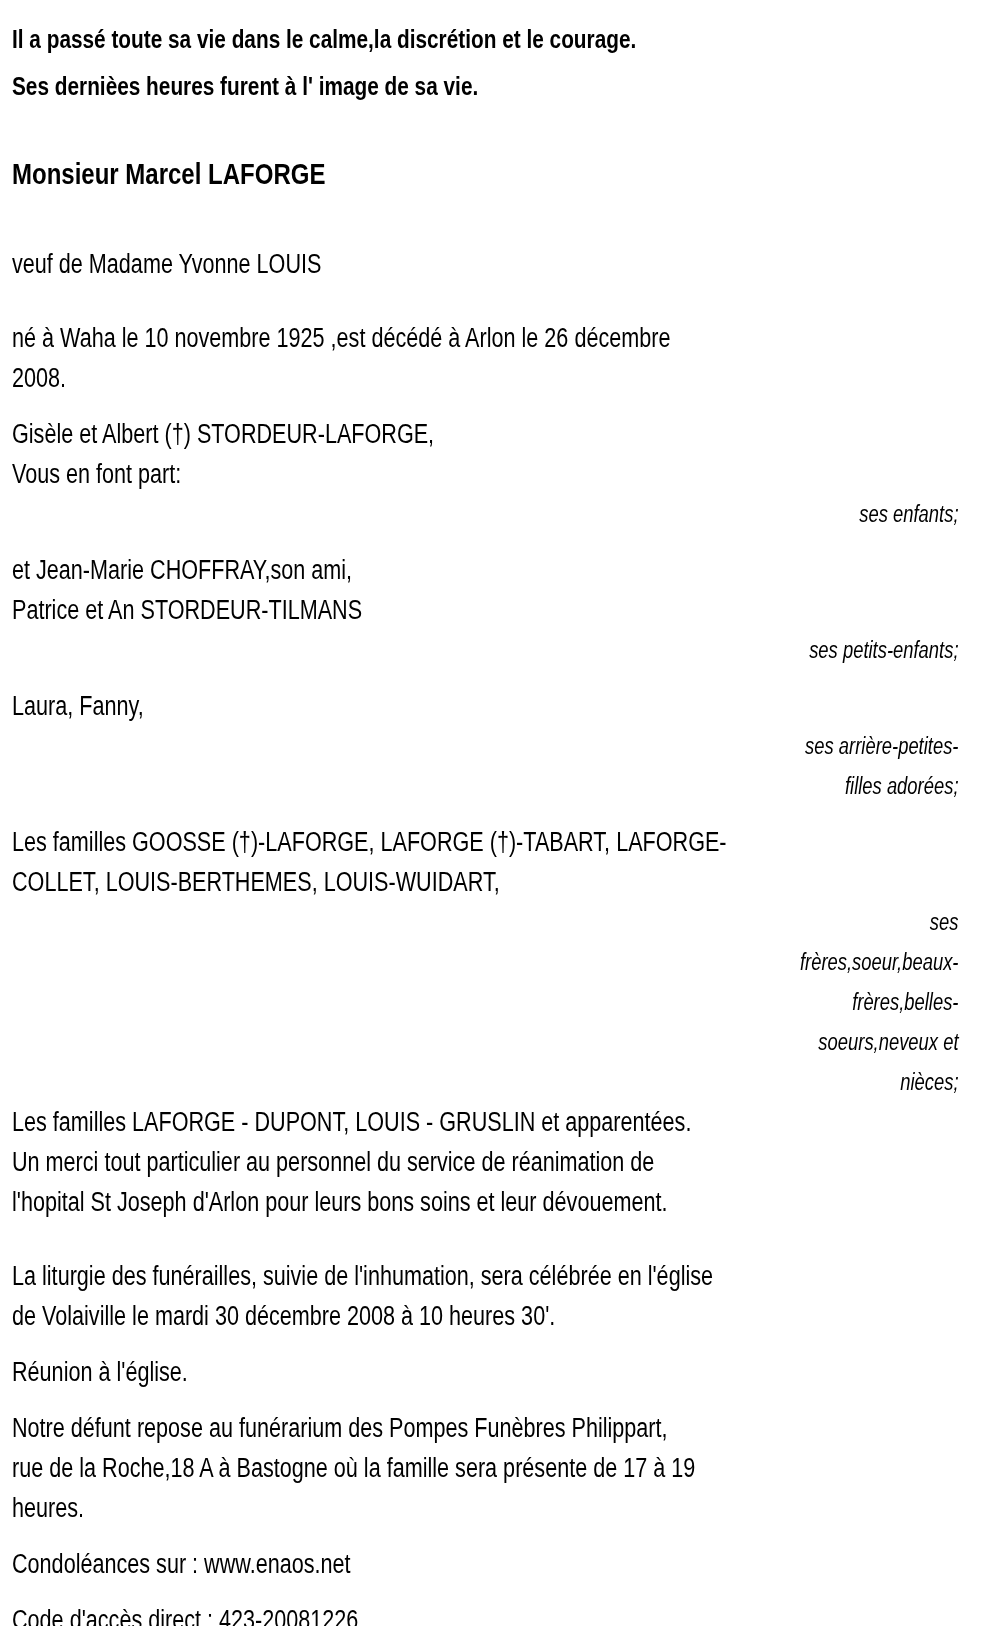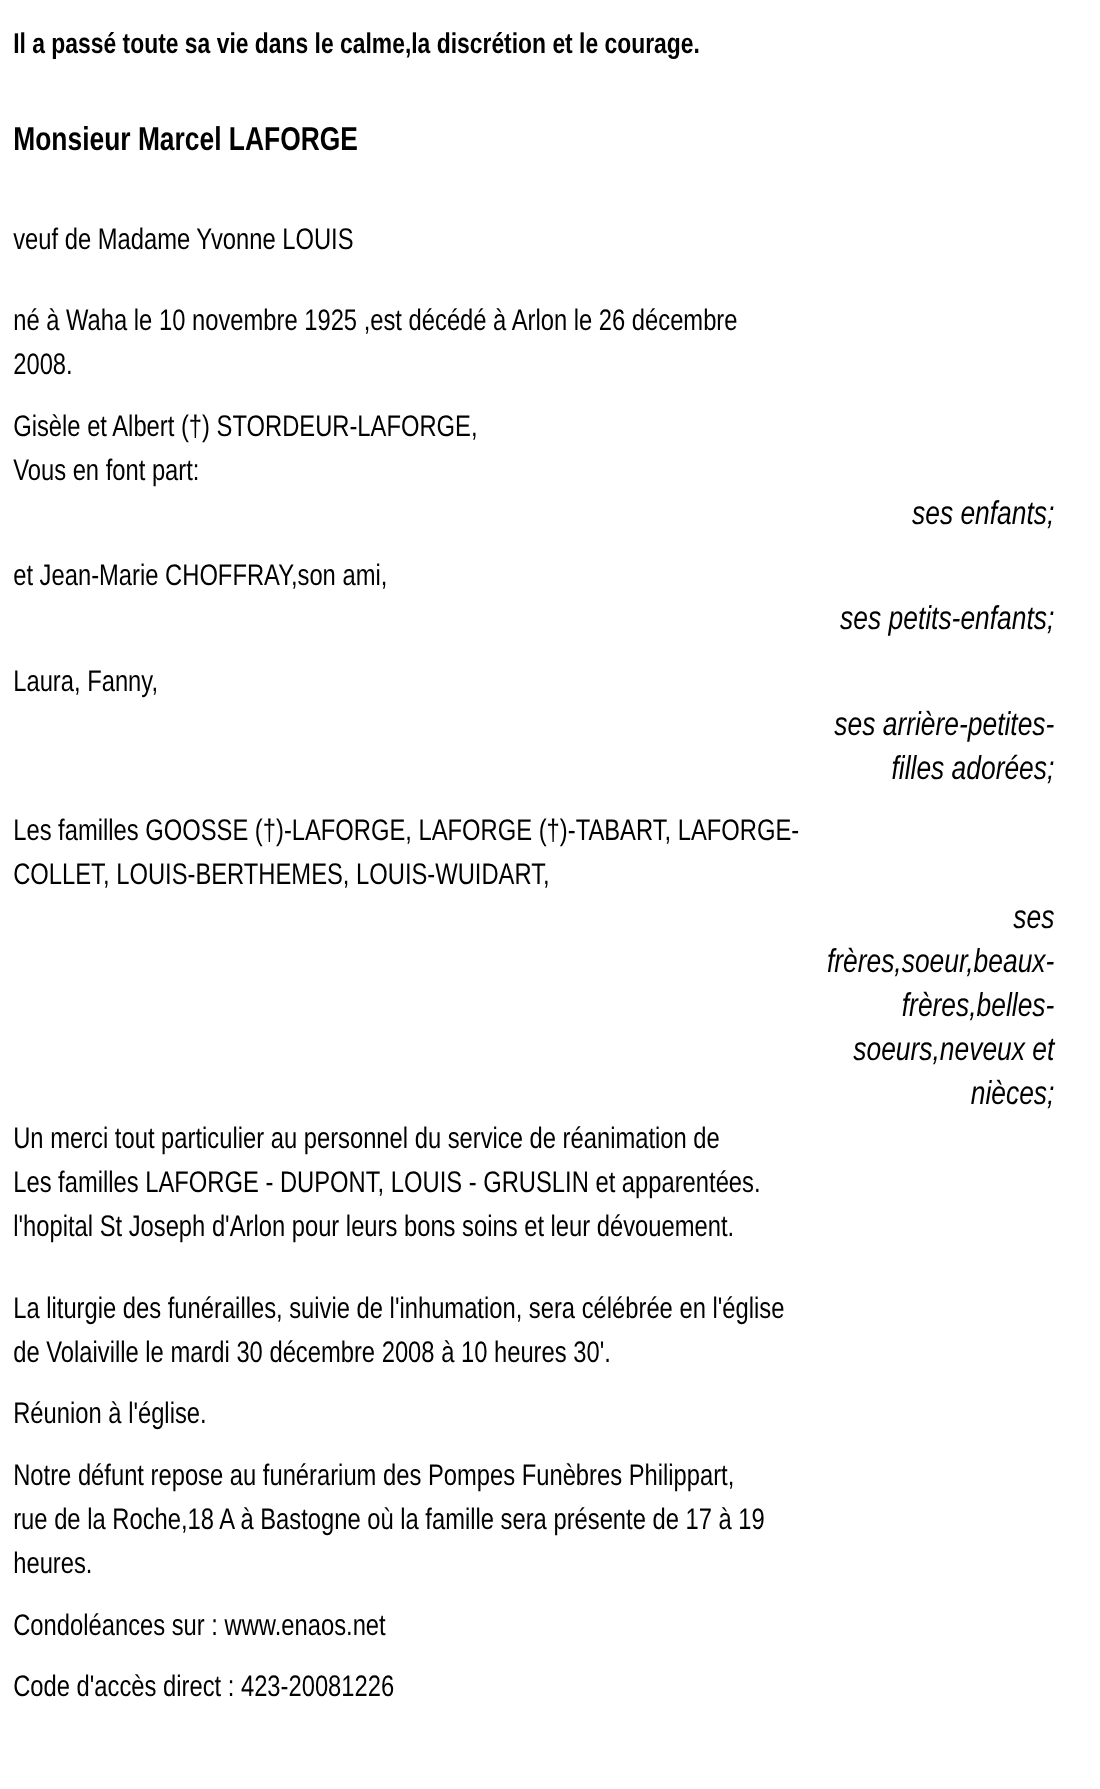--- a/index.html
+++ b/index.html
@@ -59,21 +59,21 @@
     font-weight: bold;
   }
   .name-head {
     font-size: 30px;
     line-height: 48px;
     font-weight: bold;
     letter-spacing: 0px;
   }
   .ital {
     font-style: italic;
-    font-size: 30px;
+    font-size: 23px;
     line-height: 40px;
   }
 
   .sp-16 { height: 16px; }
   .sp-34 { height: 34px; }
   .sp-40 { height: 40px; }
   .sp-46 { height: 46px; }
 
   .rightblock {
     text-align: right;
@@ -82,20 +82,23 @@
 </head>
 <body>
 
 <div class="page">
   <div class="content">
 
     <div class="sp-16"></div>
     <div class="intro">
       <span class="cond">Il a passé toute sa vie dans le calme,la discrétion et le courage.</span>
     </div>
+    <div class="intro">
+      <span class="cond">Ses dernièes heures furent à l' image de sa vie.</span>
+    </div>
 
     <div class="sp-40"></div>
 
     <div class="name-head">
       <span class="cond">Monsieur Marcel LAFORGE</span>
     </div>
 
     <div class="sp-46"></div>
 
     <div class="line">
@@ -122,20 +125,23 @@
     </div>
     <div class="ital rightblock">
       <span class="cond-right">ses enfants;</span>
     </div>
 
     <div class="sp-16"></div>
 
     <div class="line">
       <span class="cond">et Jean-Marie CHOFFRAY,son ami,</span>
     </div>
+    <div class="line">
+      <span class="cond">Patrice et An STORDEUR-TILMANS</span>
+    </div>
     <div class="ital rightblock">
       <span class="cond-right">ses petits-enfants;</span>
     </div>
 
     <div class="sp-16"></div>
 
     <div class="line">
       <span class="cond">Laura, Fanny,</span>
     </div>
     <div class="ital rightblock">
@@ -163,25 +169,25 @@
       <span class="cond-right">frères,belles-</span>
     </div>
     <div class="ital rightblock">
       <span class="cond-right">soeurs,neveux et</span>
     </div>
     <div class="ital rightblock">
       <span class="cond-right">nièces;</span>
     </div>
 
     <div class="line">
+      <span class="cond">Les familles LAFORGE - DUPONT, LOUIS - GRUSLIN et apparentées.</span>
+    </div>
+
+    <div class="line">
       <span class="cond">Un merci tout particulier au personnel du service de réanimation de</span>
-    </div>
-
-    <div class="line">
-      <span class="cond">Les familles LAFORGE - DUPONT, LOUIS - GRUSLIN et apparentées.</span>
     </div>
     <div class="line">
       <span class="cond">l'hopital St Joseph d'Arlon pour leurs bons soins et leur dévouement.</span>
     </div>
 
     <div class="sp-34"></div>
 
     <div class="line">
       <span class="cond">La liturgie des funérailles, suivie de l'inhumation, sera célébrée en l'église</span>
     </div>

